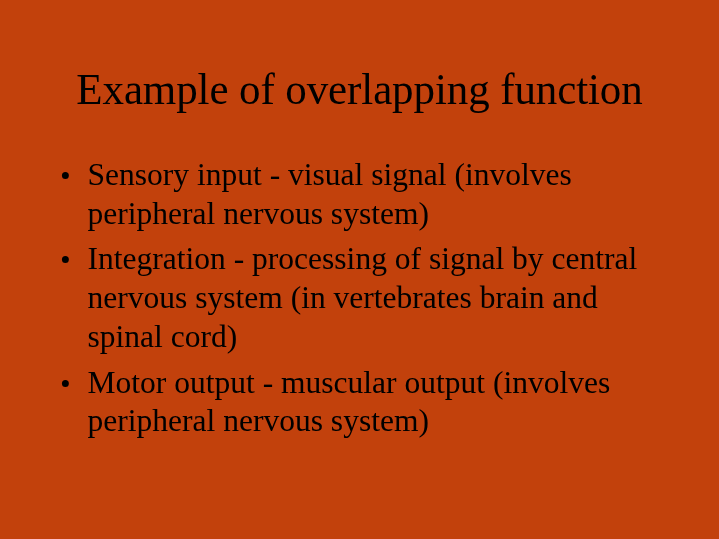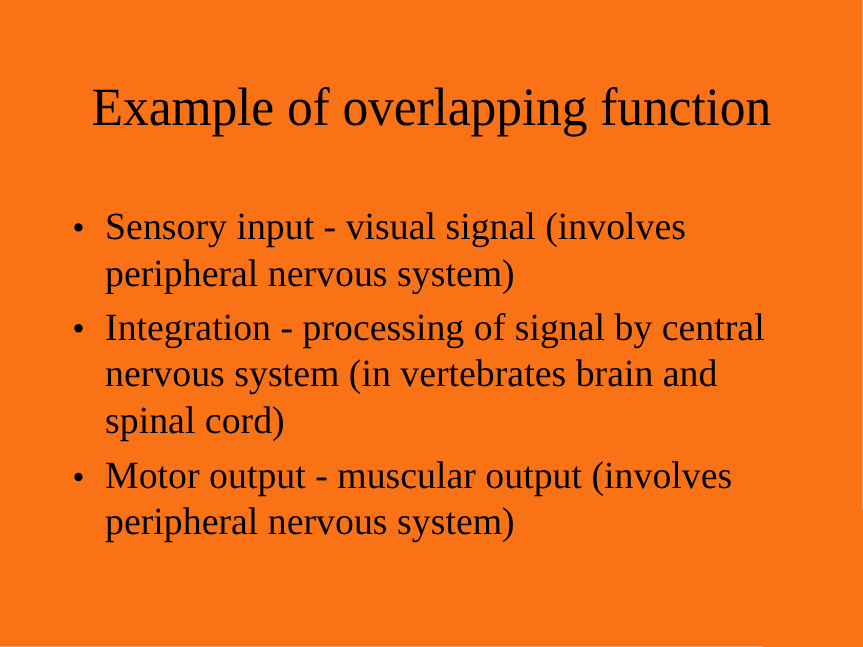--- a/index.html
+++ b/index.html
@@ -16,21 +16,21 @@
     position: relative;
     -webkit-font-smoothing: none;
   }
 
   #slide {
     position: absolute;
     left: 0;
     top: 0;
     width: 719px;
     height: 539px;
-    background: #f97316;
+    background: #c2410c;
   }
 
   
   #slide-title {
     position: absolute;
     left: 0;
     top: 64px;
     width: 719px;
     text-align: center;
     font-family: "Liberation Serif", "DejaVu Serif", serif;
@@ -41,21 +41,21 @@
     color: #000000;
     white-space: nowrap;
     transform: scaleX(0.955);
     transform-origin: 50% 50%;
   }
 
   
   #bullet-list {
     position: absolute;
     left: 58px;
-    top: 169px;
+    top: 155px;
     width: 610px;
     margin: 0;
     padding: 0;
     list-style: none;
   }
 
   .bullet-item {
     position: relative;
     padding-left: 30px;
     margin-bottom: 7px;

